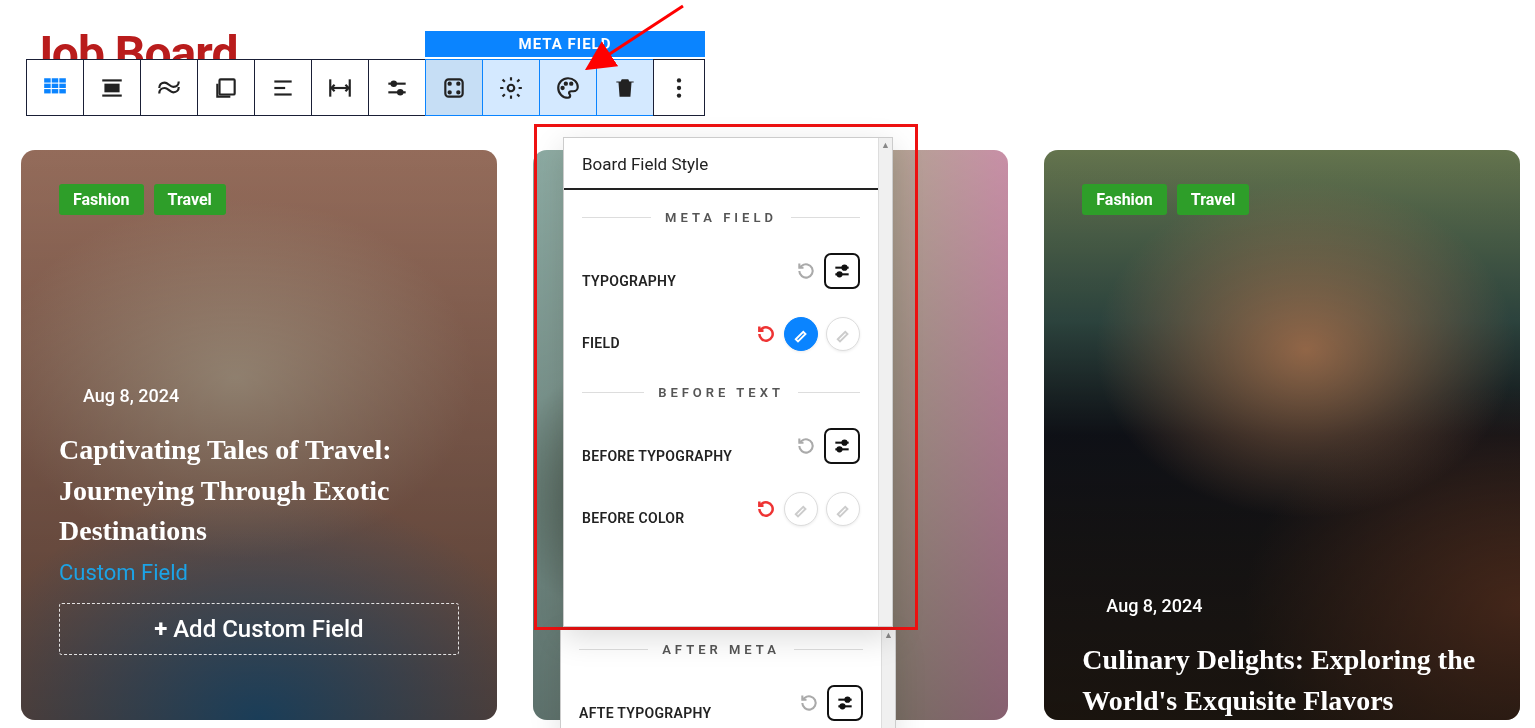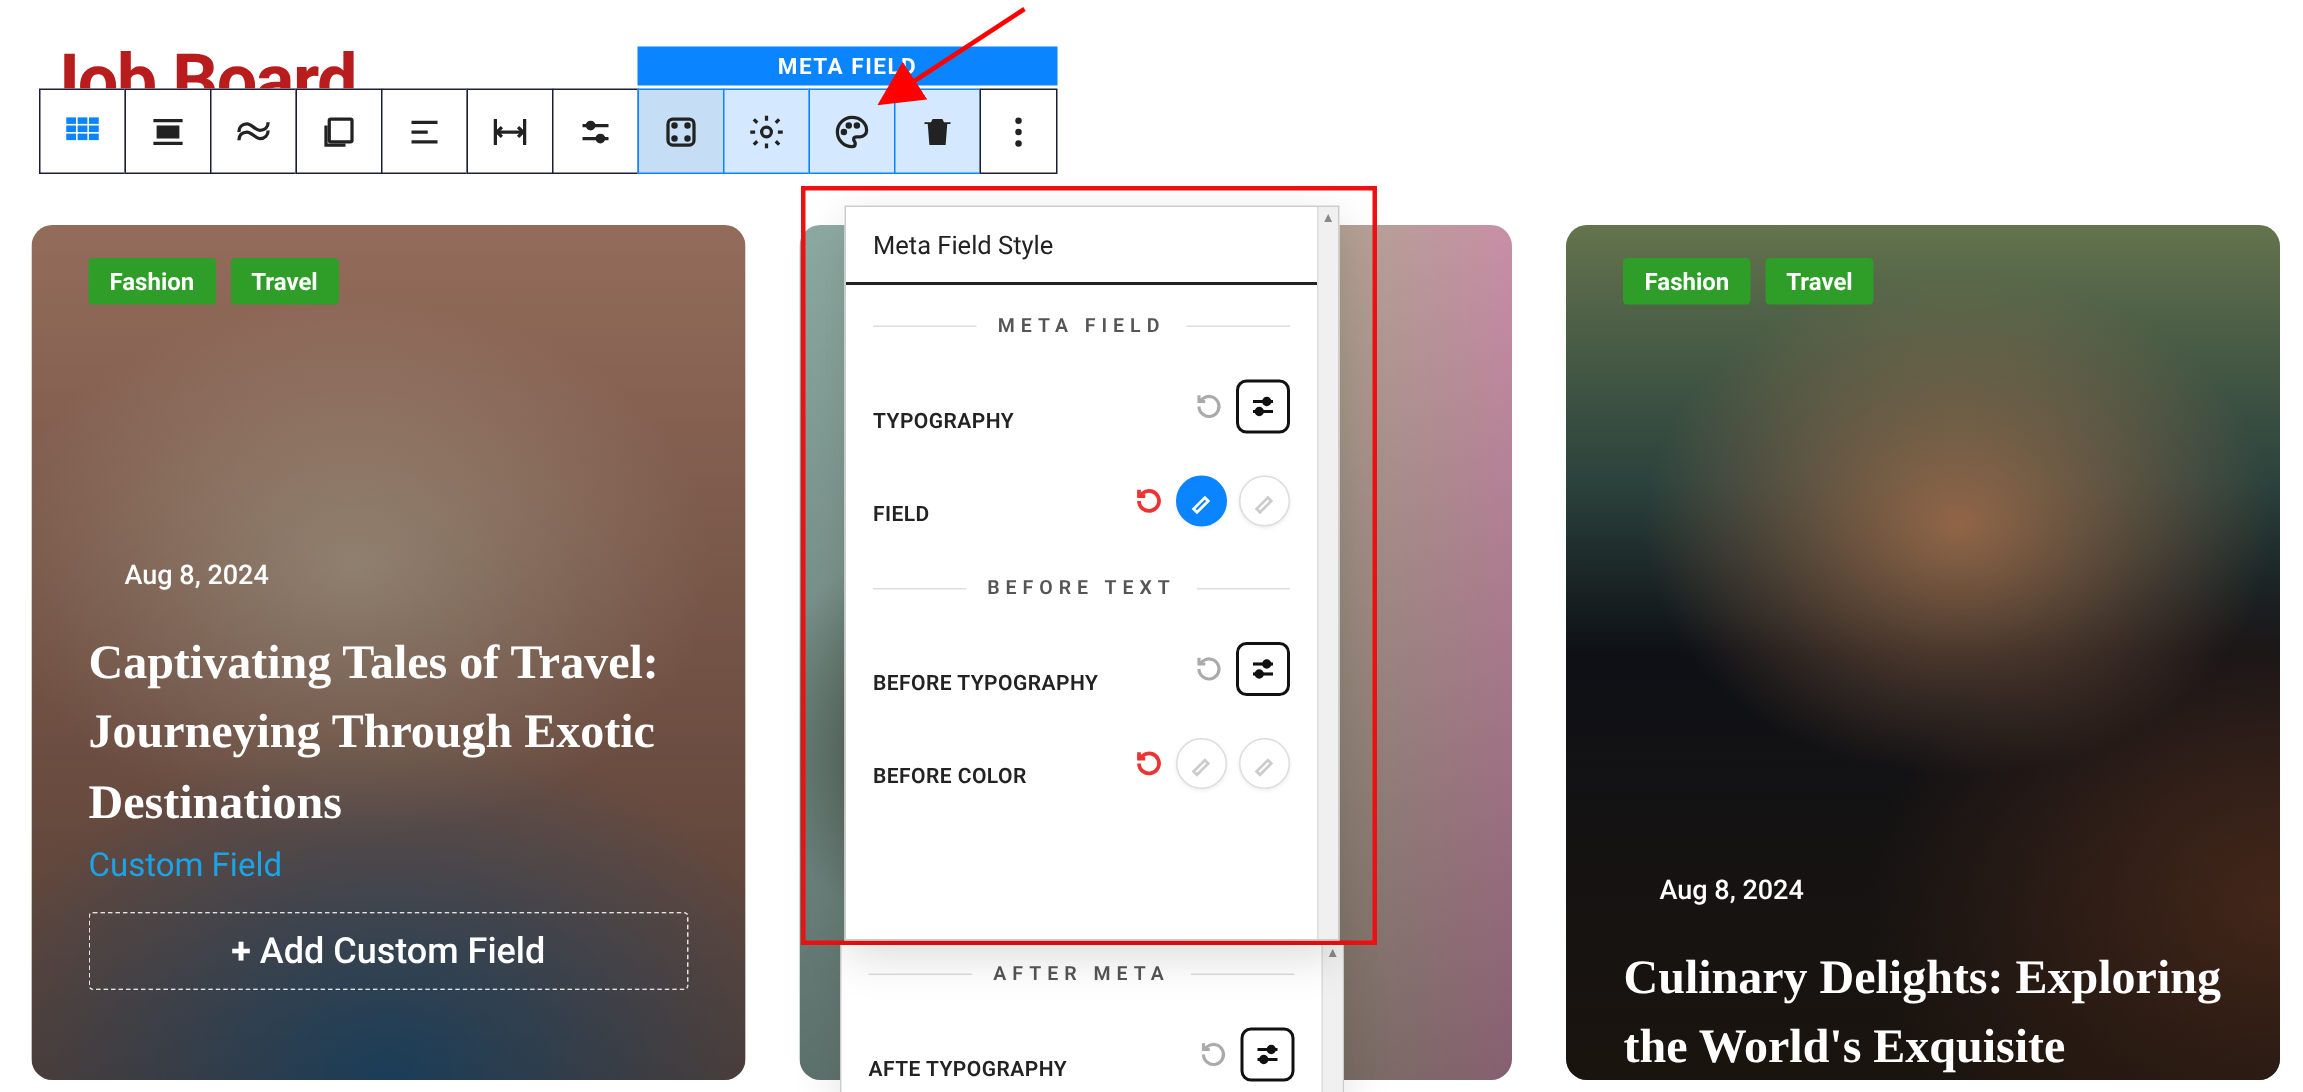--- a/index.html
+++ b/index.html
@@ -90,21 +90,21 @@
     right: 15px;
     display: flex;
     gap: 36px;
   }
   .card {
     width: 478px;
     height: 570px;
     border-radius: 14px;
     position: relative;
     color: #fff;
-    padding: 22px 38px;
+    padding: 34px 38px;
     overflow: hidden;
   }
   .card-bg {
     position: absolute;
     inset: 0;
     background: #7a6b5d;
     z-index: 0;
   }
   .card-bg.c1 {
     background:
@@ -135,21 +135,21 @@
     background: #2e9e29;
     color: #fff;
     font-weight: 700;
     font-size: 16px;
     padding: 6px 14px;
     border-radius: 3px;
   }
   .card .date { font-size: 18px; font-weight: 500; margin-bottom: 24px; margin-left: 24px; }
   .card .headline {
     font-family: Georgia, "Times New Roman", serif;
-    font-size: 32px;
+    font-size: 28px;
     font-weight: 700;
     line-height: 1.45;
     margin-bottom: 8px;
   }
   .custom-field {
     color: #1ca3e6;
     font-size: 22px;
     font-weight: 400;
     margin-bottom: 18px;
     display: inline-block;
@@ -423,21 +423,21 @@
     <div class="date">Aug 8, 2024</div>
     <div class="headline">Culinary Delights: Exploring the World's Exquisite Flavors</div>
 
   </div>
 
 </div>
 
 <div class="panel-wrap">
   <div class="panel-inner">
     <div class="panel-scroll"></div>
-    <div class="panel-title">Meta Field Style</div>
+    <div class="panel-title">Board Field Style</div>
 
     <div class="sec-head">
         <span>META FIELD</span>
       </div>
 
     <div class="row">
       <div class="row-label">TYPOGRAPHY</div>
       <div class="row-ctrls">
         <svg class="reset-ic gray" viewBox="0 0 24 24" fill="none" stroke="currentColor" stroke-width="2.5">
             <path d="M4 12a8 8 0 1 0 3-6.3L4 8"></path>

